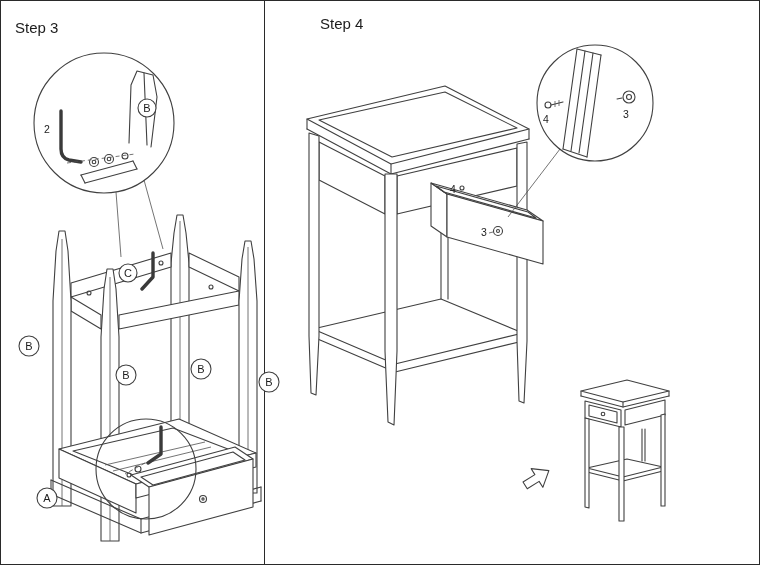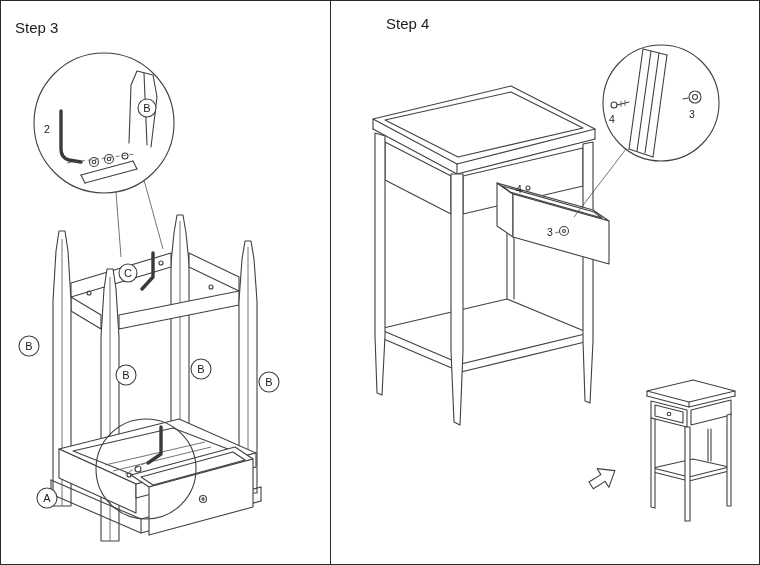--- a/index.html
+++ b/index.html
@@ -2,21 +2,21 @@
 <html><head>
 <meta charset="utf-8">
 <style>
   html,body{margin:0;padding:0;background:#f2f2f2;}
   #sheet{
     width:760px;height:565px;box-sizing:border-box;background:#ffffff;
     border:1.5px solid #2a2a2a;display:flex;overflow:hidden;
     font-family:"Liberation Sans",sans-serif;
   }
   .panel{position:relative;height:100%;}
-  .panel-left{width:330px;border-right:1.5px solid #2a2a2a;box-sizing:border-box;}
+  .panel-left{width:264px;border-right:1.5px solid #2a2a2a;box-sizing:border-box;}
   .panel-right{flex:1;}
   svg{display:block;}
   .ln{fill:none;stroke:#404040;stroke-width:1.1;stroke-linejoin:round;stroke-linecap:round;}
   .fw{fill:#ffffff;stroke:#404040;stroke-width:1.1;stroke-linejoin:round;}
   .thick{fill:none;stroke:#3a3a3a;stroke-width:3.4;stroke-linecap:round;stroke-linejoin:round;}
   .thin{fill:none;stroke:#505050;stroke-width:.8;}
   .dash{stroke-dasharray:4 3;}
   text{font-family:"Liberation Sans",sans-serif;fill:#1c1c1c;}
   .title{font-size:15px;}
   .lbl{font-size:11px;text-anchor:middle;}

